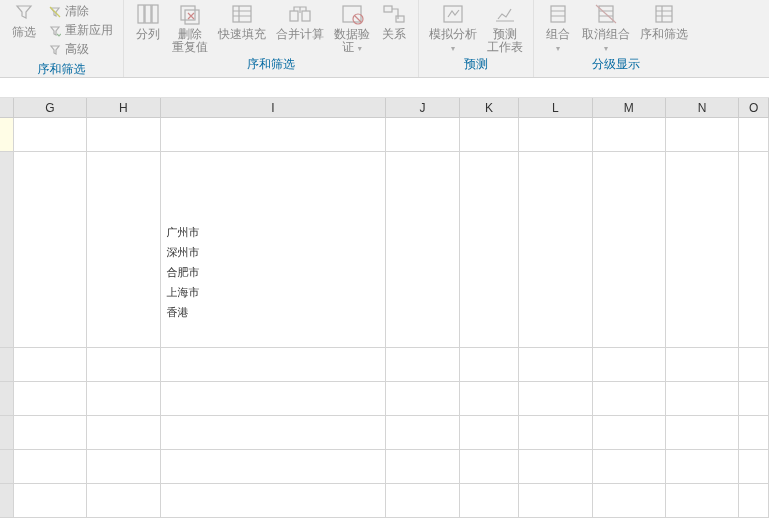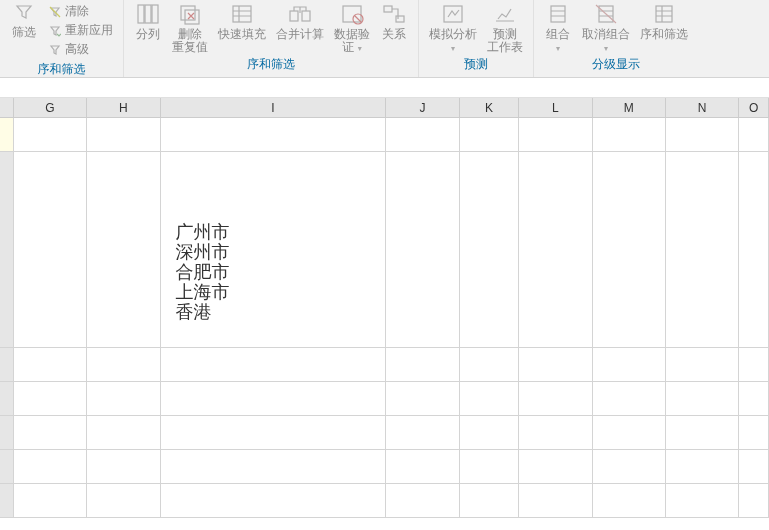--- a/index.html
+++ b/index.html
@@ -27,21 +27,21 @@
   .rowhead-spacer { width: 14px; border-right: 1px solid #ccc; background: #e6e6e6; }
   .col-head { border-right: 1px solid #ccc; display: flex; align-items: center; justify-content: center; color: #333; font-size: 12px; background: #e6e6e6; cursor: pointer; }
 
   .rows { display: flex; flex-direction: column; }
   .row { display: flex; height: 34px; }
   .row-head { width: 14px; border-right: 1px solid #d4d4d4; border-bottom: 1px solid #d4d4d4; background: #e6e6e6; }
   .cell { border-right: 1px solid #d4d4d4; border-bottom: 1px solid #d4d4d4; position: relative; }
   .active-cell { background: #fffde6; outline: 2px solid #217346; outline-offset: -1px; }
 
   .tall { height: 196px; }
-  .celltext { position: absolute; left: 15px; top: 70px; font-size: 18px; color: #333; line-height: 20px; white-space: pre; }
+  .celltext { position: absolute; left: 6px; top: 70px; font-size: 11px; color: #333; line-height: 20px; white-space: pre; }
 
   
   .cG { width: 74px; } .cH { width: 74px; } .cI { width: 228px; }
   .cJ { width: 74px; } .cK { width: 60px; } .cL { width: 74px; }
   .cM { width: 74px; } .cN { width: 74px; } .cO { width: 30px; } 
 
   svg { stroke: #b0b0b0; fill: none; stroke-width: 1.2; }
 </style>
 </head>
 <body>

